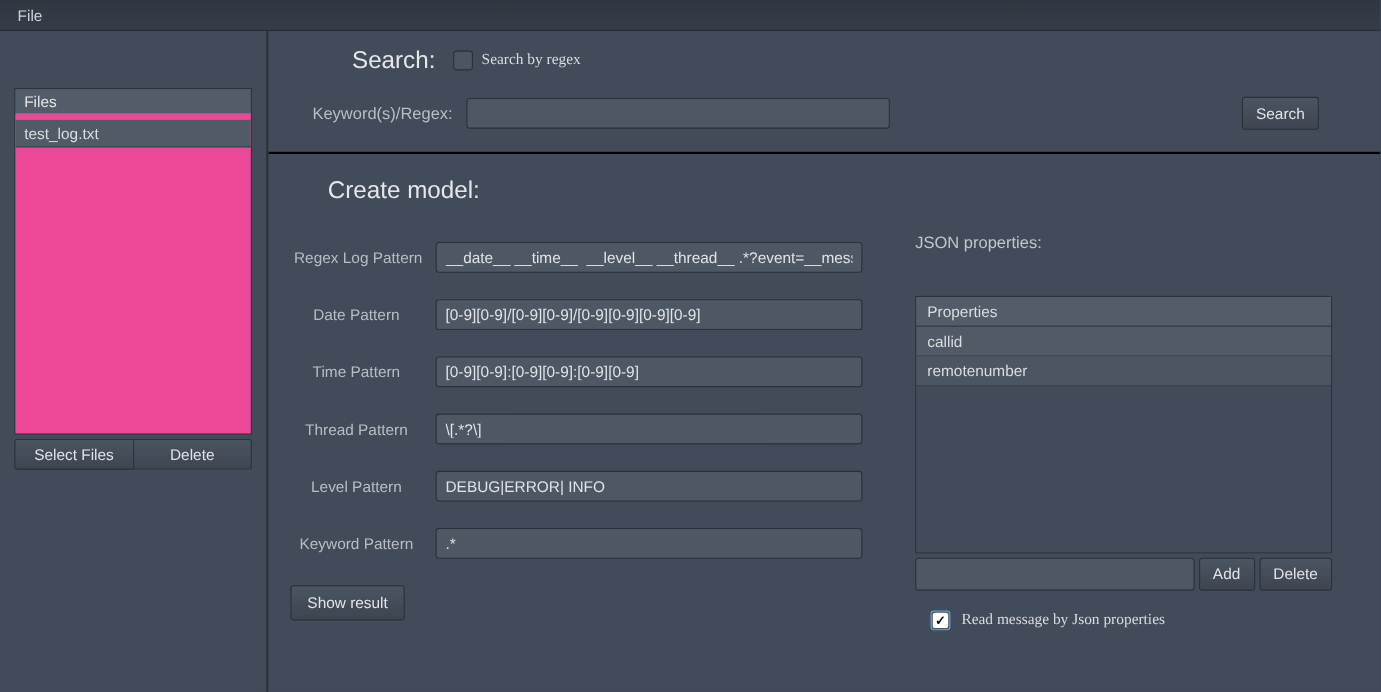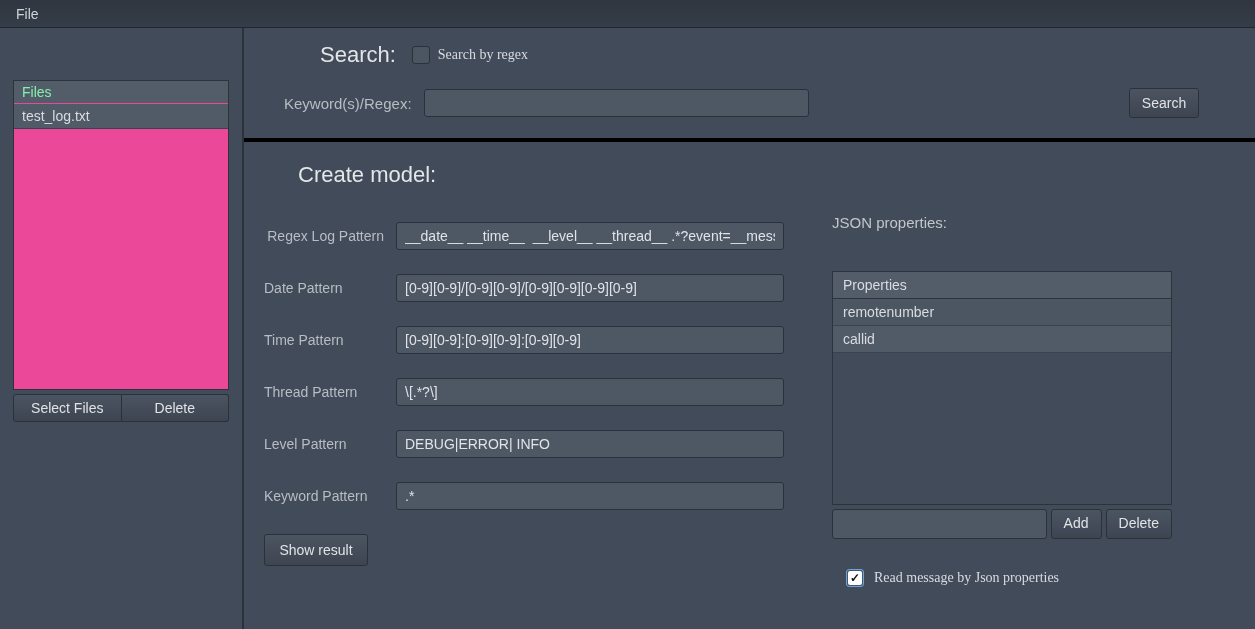--- a/index.html
+++ b/index.html
@@ -36,24 +36,24 @@
     .sidebar {
       width: 244px;
       padding: 52px 13px 0 13px;
       border-right: 2px solid #2c323b;
     }
     .files-box {
       border: 1px solid #2c333c;
     }
     .files-header {
       background: #535c69;
-      color: #86efac;
+      color: #e5e5e5;
       font-size: 14px;
       padding: 3px 8px;
-      border-bottom: 1px solid #ec4899;
+      border-bottom: 6px solid #ec4899;
     }
     .files-list {
       height: 285px;
       overflow: auto;
       background: #ec4899;
     }
     .file-row {
       background: #515a67;
       color: #d9dce0;
       font-size: 14px;
@@ -88,21 +88,21 @@
       border-left: none;
     }
     .main {
       flex: 1;
       display: flex;
       flex-direction: column;
       overflow: auto;
     }
     .search-section {
       padding: 14px 20px 20px 20px;
-      border-bottom: 4px solid #000000;
+      border-bottom: 2px solid #000000;
     }
     .search-row1 {
       display: flex;
       align-items: center;
       gap: 16px;
       padding-left: 56px;
     }
     .search-title {
       font-size: 22px;
       color: #e4e6e9;
@@ -188,39 +188,39 @@
       padding-left: 34px;
       margin-bottom: 34px;
     }
     .pattern-row {
       display: flex;
       align-items: center;
       margin-bottom: 24px;
     }
     .pattern-label {
       width: 132px;
-      text-align: left;
+      text-align: center;
       font-size: 14px;
       color: #b8bdc4;
       padding-right: 12px;
     }
     .pattern-row.first .pattern-label {
       text-align: right;
       padding-left: 0;
     }
     .pattern-input {
       width: 388px;
     }
     .show-result-btn {
       width: 104px;
       padding: 7px 0;
       margin-top: 18px;
     }
     .json-col {
-      width: 340px;
+      width: 379px;
       padding-top: 52px;
     }
     .json-title {
       font-size: 15px;
       color: #c2c6cc;
       margin-bottom: 24px;
     }
     .props-box {
       border: 1px solid #2c333c;
       margin-top: 40px;
@@ -256,21 +256,21 @@
       flex: 1;
       height: 30px;
     }
     .json-input-row .btn {
       padding: 5px 12px;
     }
     .json-chk-row {
       display: flex;
       align-items: center;
       gap: 10px;
-      margin-top: 30px;
+      margin-top: 18px;
       padding-left: 14px;
     }
     .json-chk-row .checkbox {
       border-color: #6aa5e0;
     }
     ::-webkit-scrollbar {
       width: 12px;
     }
     ::-webkit-scrollbar-track {
       background: #39414c;
@@ -350,22 +350,22 @@
         </div>
 
         <div class="btn show-result-btn">Show result</div>
       </div>
 
       <div class="json-col">
         <div class="json-title">JSON properties:</div>
         <div class="props-box">
           <div class="props-header">Properties</div>
           <div class="props-list">
+            <div class="prop-row">callid</div>
             <div class="prop-row alt">remotenumber</div>
-            <div class="prop-row">callid</div>
           </div>
         </div>
         <div class="json-input-row">
           <input class="text-input json-input" value="" style="">
           <div class="btn">Add</div>
           <div class="btn">Delete</div>
         </div>
         <div class="json-chk-row">
           <div class="checkbox checked"></div>
           <div class="chk-label">Read message by Json properties</div>

